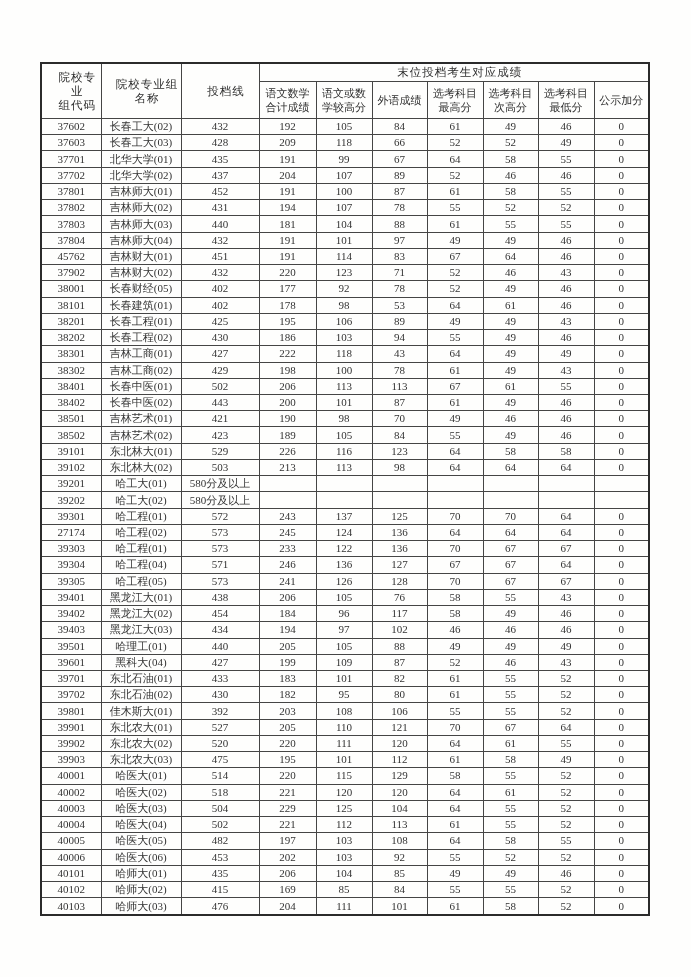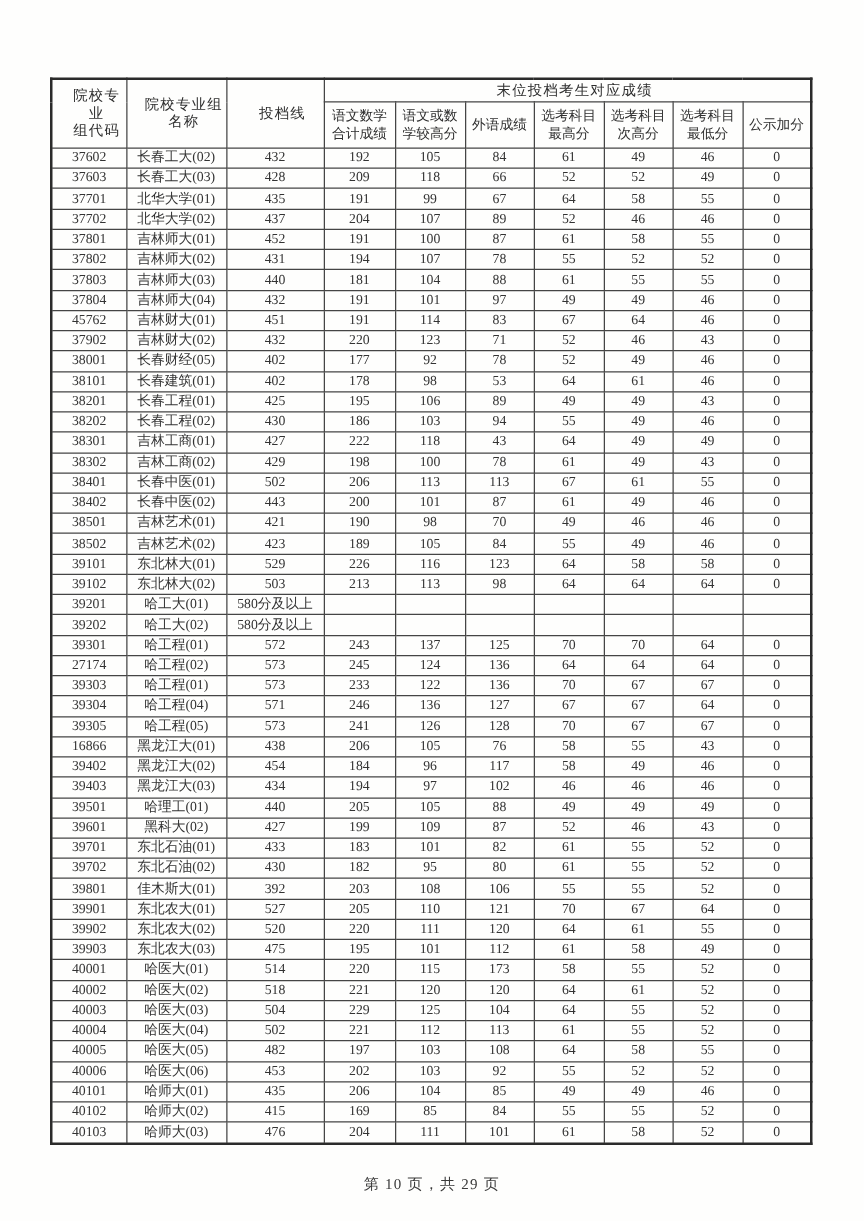--- a/index.html
+++ b/index.html
@@ -450,21 +450,21 @@
           <td>573</td>
           <td>241</td>
           <td>126</td>
           <td>128</td>
           <td>70</td>
           <td>67</td>
           <td>67</td>
           <td>0</td>
         </tr>
         <tr>
-          <td>16866</td>
+          <td>39401</td>
           <td>黑龙江大(01)</td>
           <td>438</td>
           <td>206</td>
           <td>105</td>
           <td>76</td>
           <td>58</td>
           <td>55</td>
           <td>43</td>
           <td>0</td>
         </tr>
@@ -499,21 +499,21 @@
           <td>205</td>
           <td>105</td>
           <td>88</td>
           <td>49</td>
           <td>49</td>
           <td>49</td>
           <td>0</td>
         </tr>
         <tr>
           <td>39601</td>
-          <td>黑科大(02)</td>
+          <td>黑科大(04)</td>
           <td>427</td>
           <td>199</td>
           <td>109</td>
           <td>87</td>
           <td>52</td>
           <td>46</td>
           <td>43</td>
           <td>0</td>
         </tr>
         <tr>
@@ -587,21 +587,21 @@
           <td>58</td>
           <td>49</td>
           <td>0</td>
         </tr>
         <tr>
           <td>40001</td>
           <td>哈医大(01)</td>
           <td>514</td>
           <td>220</td>
           <td>115</td>
-          <td>173</td>
+          <td>129</td>
           <td>58</td>
           <td>55</td>
           <td>52</td>
           <td>0</td>
         </tr>
         <tr>
           <td>40002</td>
           <td>哈医大(02)</td>
           <td>518</td>
           <td>221</td>
@@ -692,15 +692,14 @@
           <td>111</td>
           <td>101</td>
           <td>61</td>
           <td>58</td>
           <td>52</td>
           <td>0</td>
         </tr>
       </tbody>
   </table>
 
-  <div class="footer">第 10 页，共 29 页</div>
 
 </div>
 
 </body></html>

